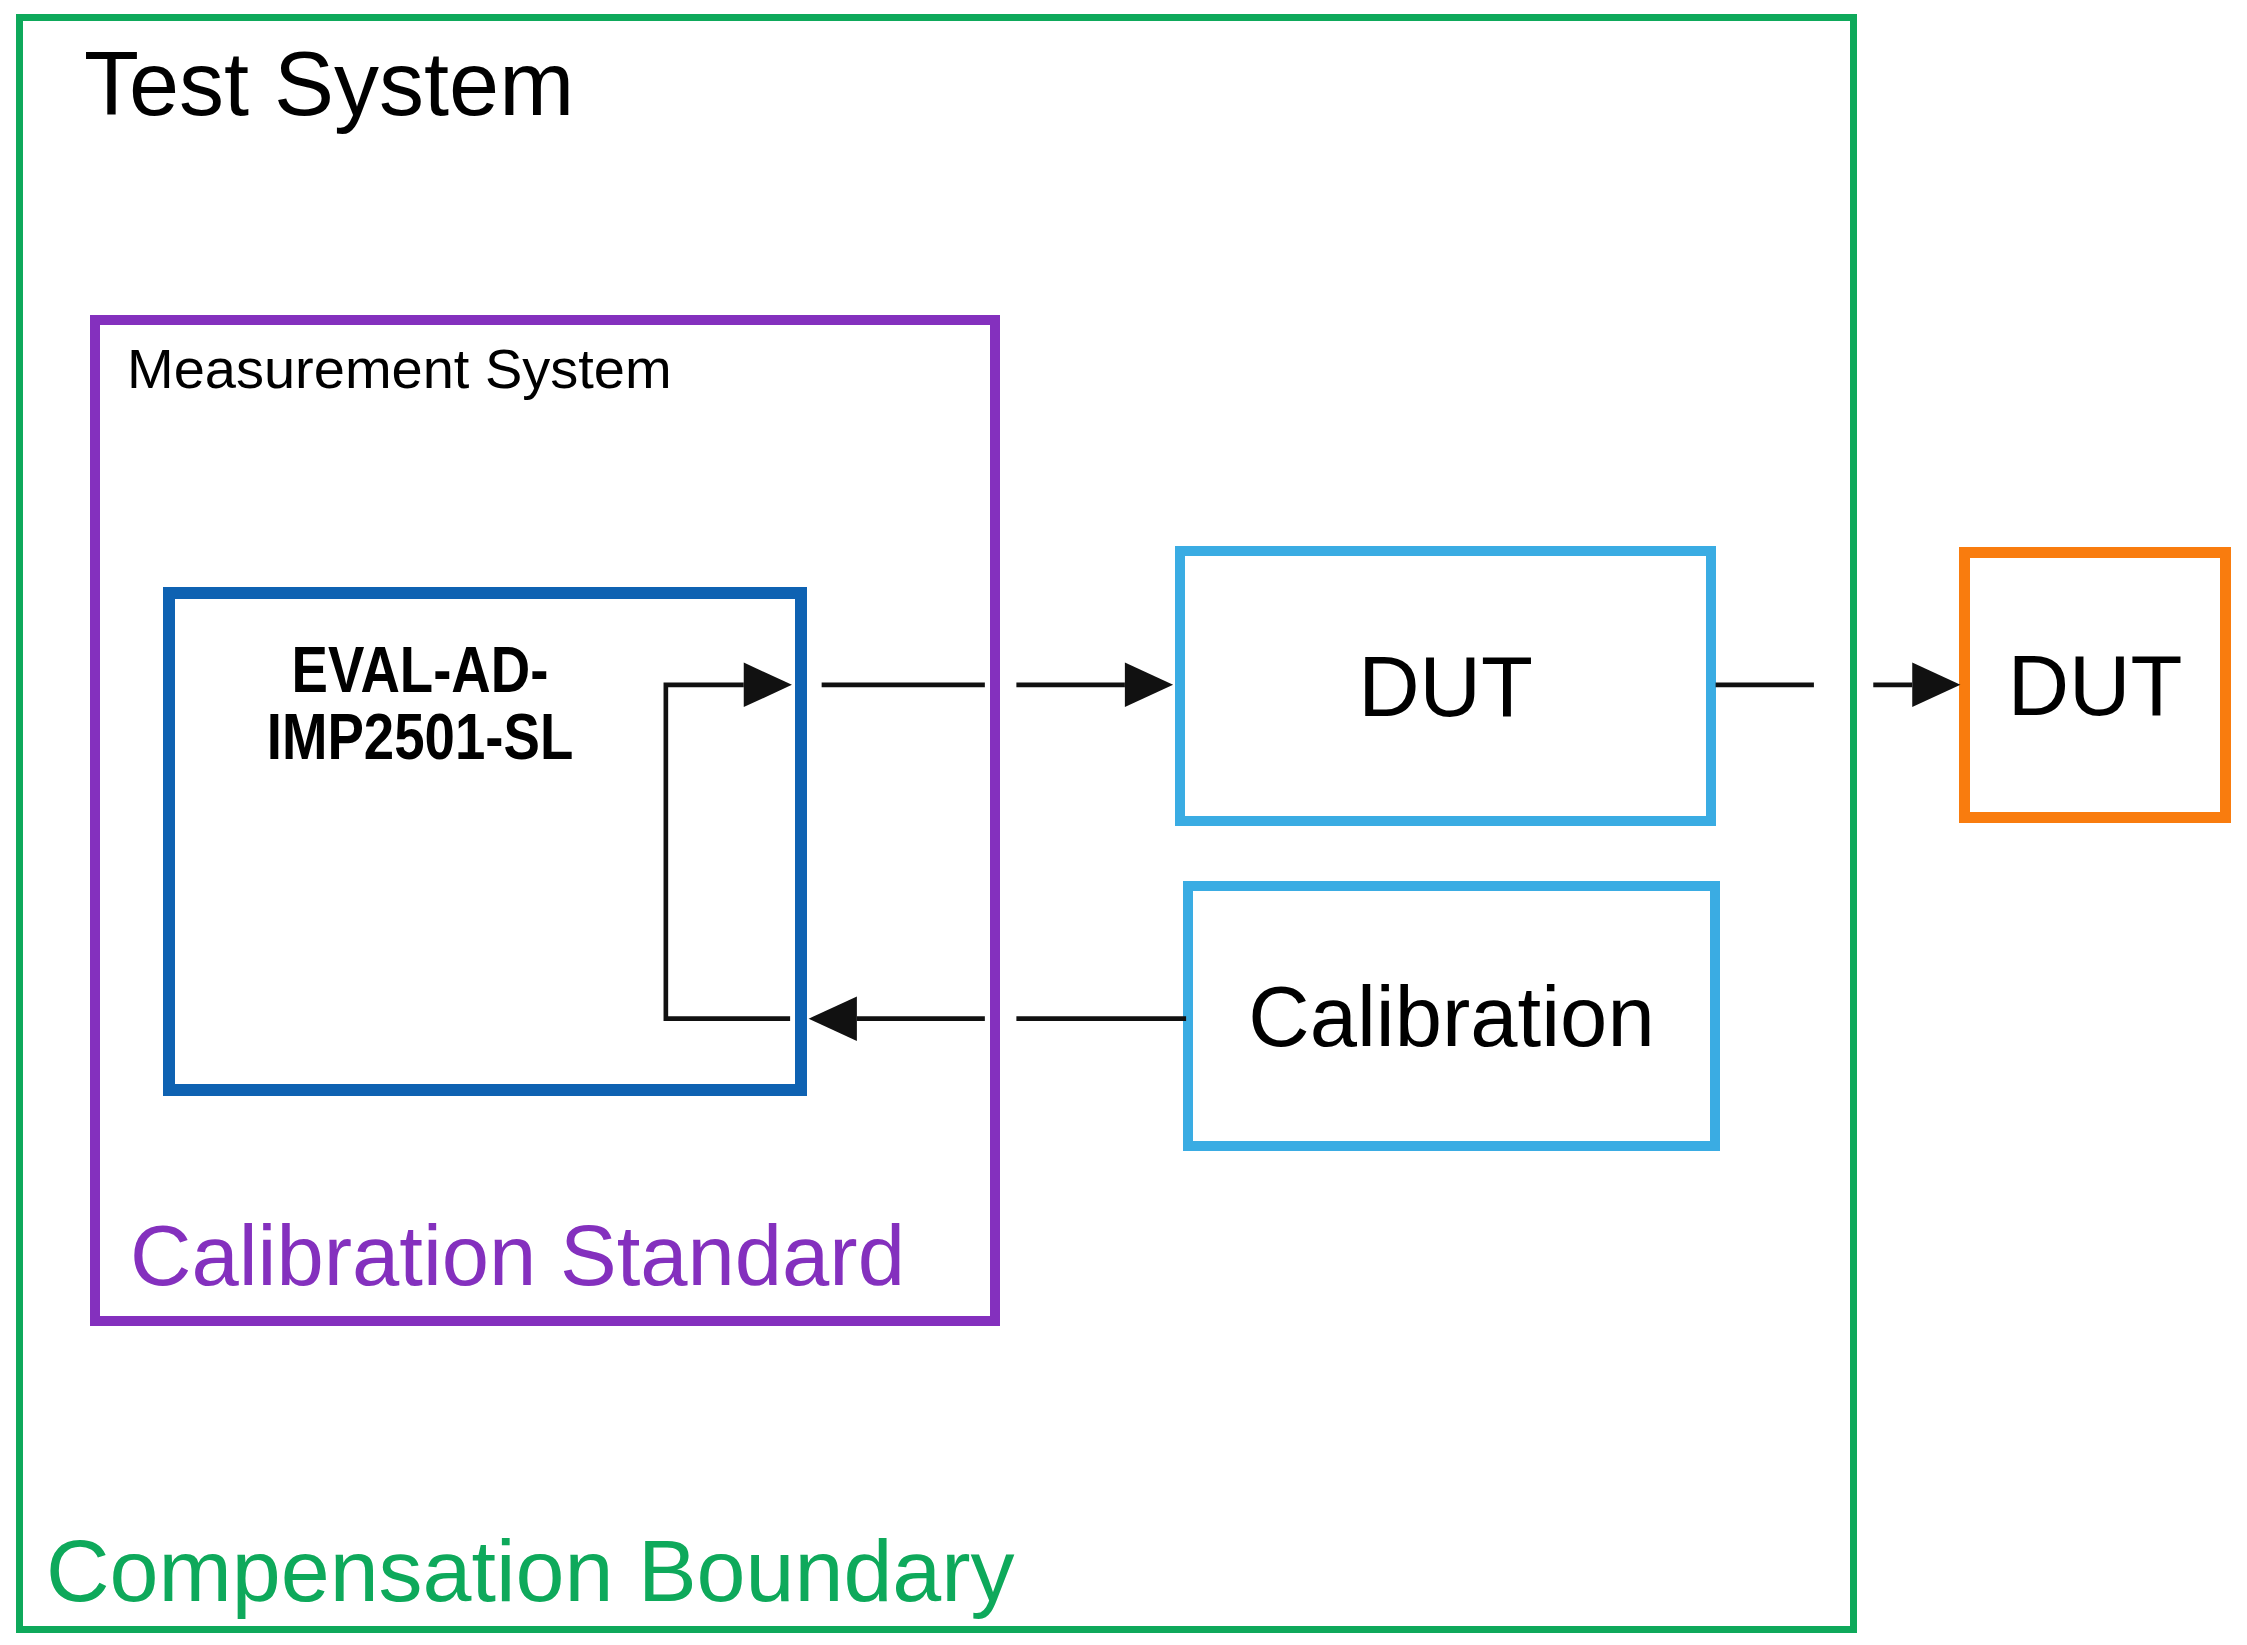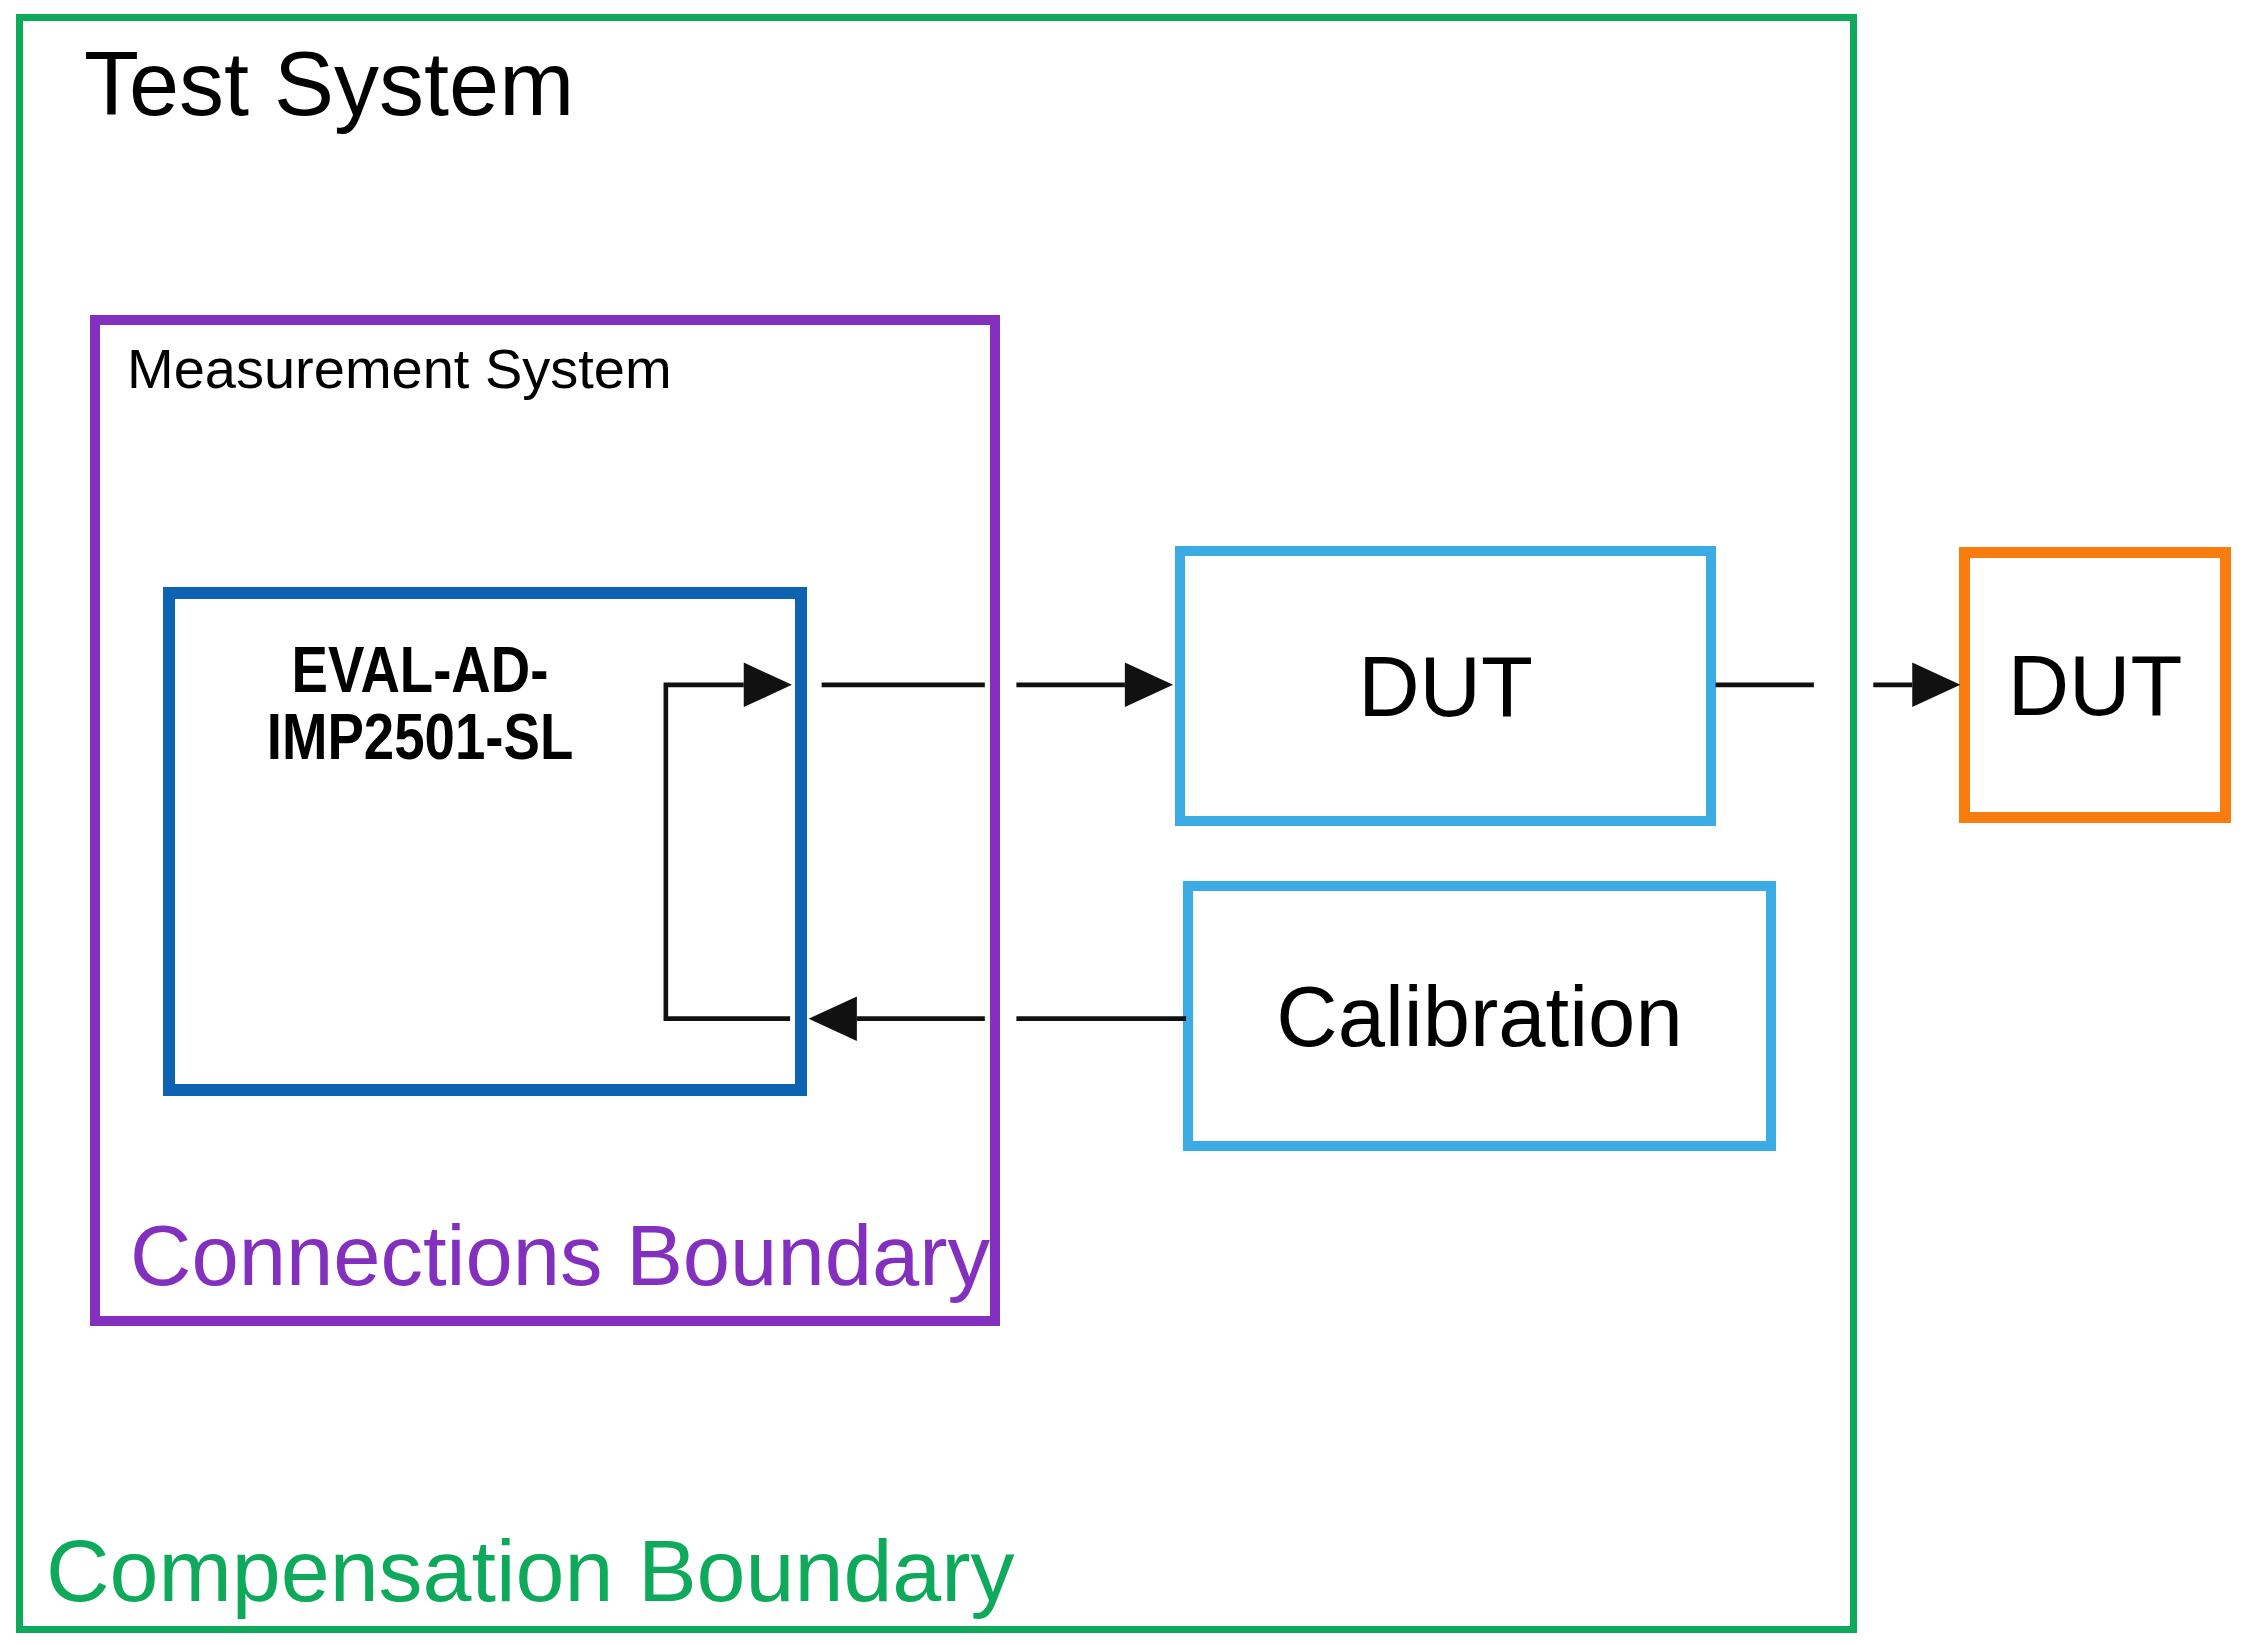--- a/index.html
+++ b/index.html
@@ -51,35 +51,35 @@
 <body>
 
 <div id="canvas">
 
   <div class="frame green" style="left:16px;top:14px;width:1841px;height:1619px;"></div>
   <div class="lbl lbl-test">Test System</div>
   <div class="lbl lbl-compb">Compensation Boundary</div>
 
   <div class="frame purple" style="left:90px;top:315px;width:910px;height:1011px;"></div>
   <div class="lbl lbl-measure">Measurement System</div>
-  <div class="lbl lbl-calb">Connections Boundary</div>
+  <div class="lbl lbl-calb">Calibration Standard</div>
 
   <div class="frame blue" style="left:163px;top:587px;width:644px;height:509px;"></div>
   <div class="eval-label">
     <span>EVAL-AD-</span><br>
     <span>IMP2501-SL</span>
   </div>
 
   <div class="frame lightblue" style="left:1175px;top:546px;width:541px;height:280px;">
     <div class="box-label">
       <span>DUT</span>
     </div>
   </div>
 
-  <div class="frame lightblue" style="left:1183px;top:881px;width:593px;height:270px;">
+  <div class="frame lightblue" style="left:1183px;top:881px;width:537px;height:270px;">
     <div class="box-label">
       <span>Calibration</span>
     </div>
   </div>
 
   <div class="frame orange" style="left:1959px;top:547px;width:272px;height:276px;">
     <div class="box-label" style="font-size:85px;">DUT</div>
   </div>
 
   <svg class="wires" width="2247" height="1646" viewBox="0 0 2423 1774">

